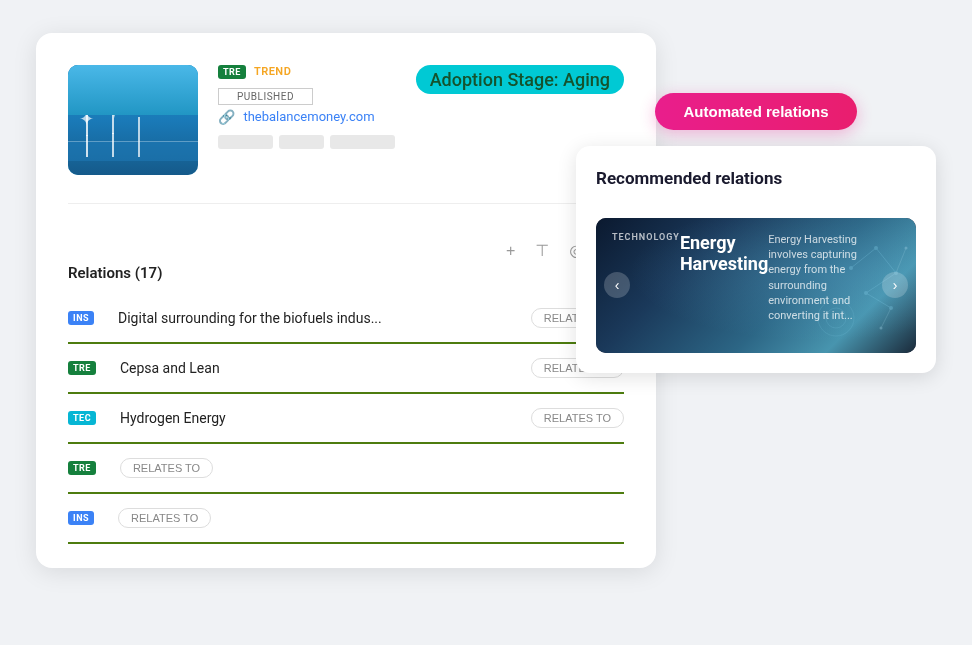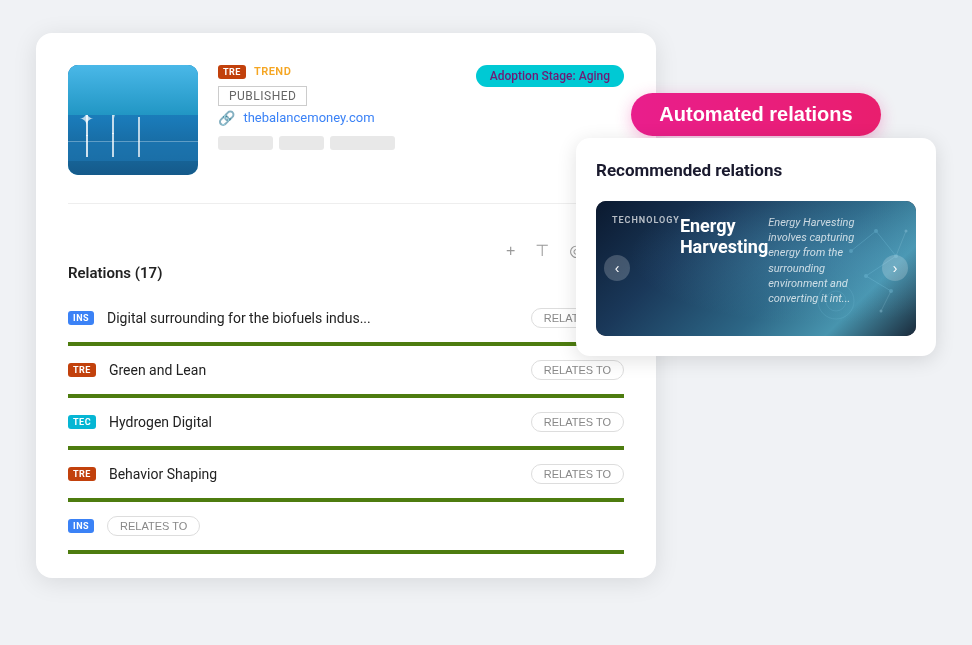--- a/index.html
+++ b/index.html
@@ -61,21 +61,21 @@
     .header-info {
       flex: 1;
     }
     .badge-row {
       display: flex;
       align-items: center;
       gap: 8px;
       margin-bottom: 6px;
     }
     .badge-tre {
-      background: #c2410c;
+      background: #15803d;
       color: #fff;
       font-size: 9px;
       font-weight: 700;
       padding: 2px 5px;
       border-radius: 3px;
       letter-spacing: 0.5px;
     }
     .badge-ins {
       background: #3b82f6;
       color: #fff;
@@ -104,31 +104,31 @@
       font-size: 22px;
       font-weight: 700;
       color: #1a1a2e;
       margin-bottom: 8px;
       line-height: 1.2;
     }
     .published-badge {
       display: inline-block;
       border: 1px solid #ccc;
       border-radius: 0;
-      padding: 2px 10px;
-      font-size: 12px;
+      padding: 2px 18px;
+      font-size: 10px;
       color: #666;
       letter-spacing: 0.5px;
     }
     .adoption-stage {
       background: #00c9d4;
-      color: #701a75;
+      color: #14532d;
       border-radius: 20px;
       padding: 4px 14px;
-      font-size: 12px;
+      font-size: 18px;
       font-weight: 500;
       margin-left: auto;
       white-space: nowrap;
       align-self: flex-start;
     }
     .meta-section {
       display: flex;
       flex-direction: column;
       gap: 10px;
       margin-top: 4px;
@@ -183,22 +183,22 @@
       cursor: pointer;
       background: none;
       border: none;
       padding: 2px 4px;
     }
     
     .relation-row {
       display: flex;
       align-items: center;
       padding: 14px 0;
-      border-bottom: 4px solid #4d7c0f;
-      gap: 13px;
+      border-bottom: 2px solid #4d7c0f;
+      gap: 24px;
     }
     .relation-name {
       flex: 1;
       font-size: 14px;
       color: #222;
     }
     .relates-to-btn {
       border: 1px solid #ddd;
       border-radius: 14px;
       padding: 3px 12px;
@@ -214,39 +214,39 @@
       right: 0;
       top: 60px;
       width: 360px;
       z-index: 2;
     }
     .automated-relations-btn {
       background: linear-gradient(90deg, #e91e8c, #e91e6e);
       color: #fff;
       border-radius: 24px;
       padding: 10px 28px;
-      font-size: 20px;
+      font-size: 15px;
       font-weight: 600;
       border: none;
       cursor: pointer;
       display: block;
-      margin: 0 auto 2px auto;
+      margin: 0 auto 16px auto;
       box-shadow: 0 4px 16px rgba(233,30,140,0.3);
     }
     .recommended-card {
       background: #fff;
       border-radius: 14px;
       box-shadow: 0 4px 20px rgba(0,0,0,0.12);
       padding: 22px 20px 20px 20px;
     }
     .recommended-title {
       font-size: 17px;
       font-weight: 700;
       color: #1a1a2e;
-      margin-bottom: 21px;
+      margin-bottom: 30px;
     }
     .energy-card {
       border-radius: 10px;
       overflow: hidden;
       background: #1a1a2e;
       position: relative;
       height: 135px;
       display: flex;
       align-items: stretch;
     }
@@ -280,21 +280,20 @@
       font-size: 18px;
       font-weight: 700;
       color: #fff;
       margin-bottom: 0;
       line-height: 1.2;
     }
     .energy-desc {
       font-size: 11px;
       color: rgba(255,255,255,0.75);
       line-height: 1.4;
-      font-style: italic;
     }
     .carousel-btn {
       position: absolute;
       top: 50%;
       transform: translateY(-50%);
       background: rgba(255,255,255,0.2);
       border: none;
       color: #fff;
       width: 26px;
       height: 26px;
@@ -384,31 +383,30 @@
     </div>
 
     <div>
       <div class="relation-row">
         <span class="badge-ins">INS</span>
         <span class="relation-name">Digital surrounding for the biofuels indus...</span>
         <button class="relates-to-btn">RELATES TO</button>
       </div>
       <div class="relation-row">
         <span class="badge-tre">TRE</span>
-        <span class="relation-name">Green and Lean</span>
+        <span class="relation-name">Cepsa and Lean</span>
         <button class="relates-to-btn">RELATES TO</button>
       </div>
       <div class="relation-row">
         <span class="badge-tec">TEC</span>
-        <span class="relation-name">Hydrogen Digital</span>
+        <span class="relation-name">Hydrogen Energy</span>
         <button class="relates-to-btn">RELATES TO</button>
       </div>
       <div class="relation-row">
         <span class="badge-tre">TRE</span>
-        <span class="relation-name">Behavior Shaping</span>
         <button class="relates-to-btn">RELATES TO</button>
       </div>
       <div class="relation-row">
         <span class="badge-ins">INS</span>
         <button class="relates-to-btn">RELATES TO</button>
       </div>
     </div>
   </div>
 
   <div class="right-panel">

